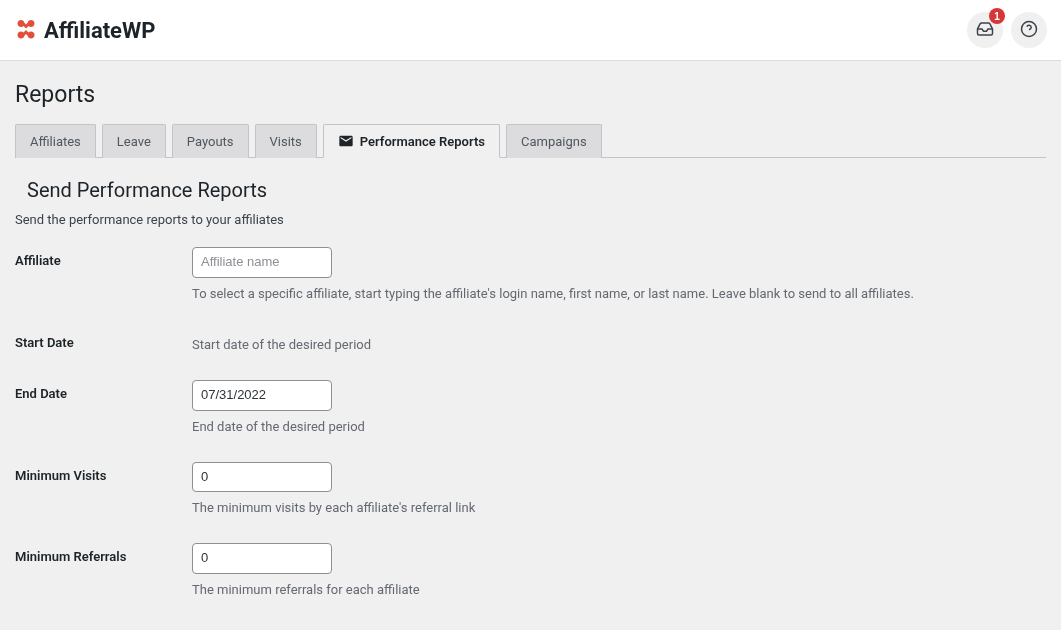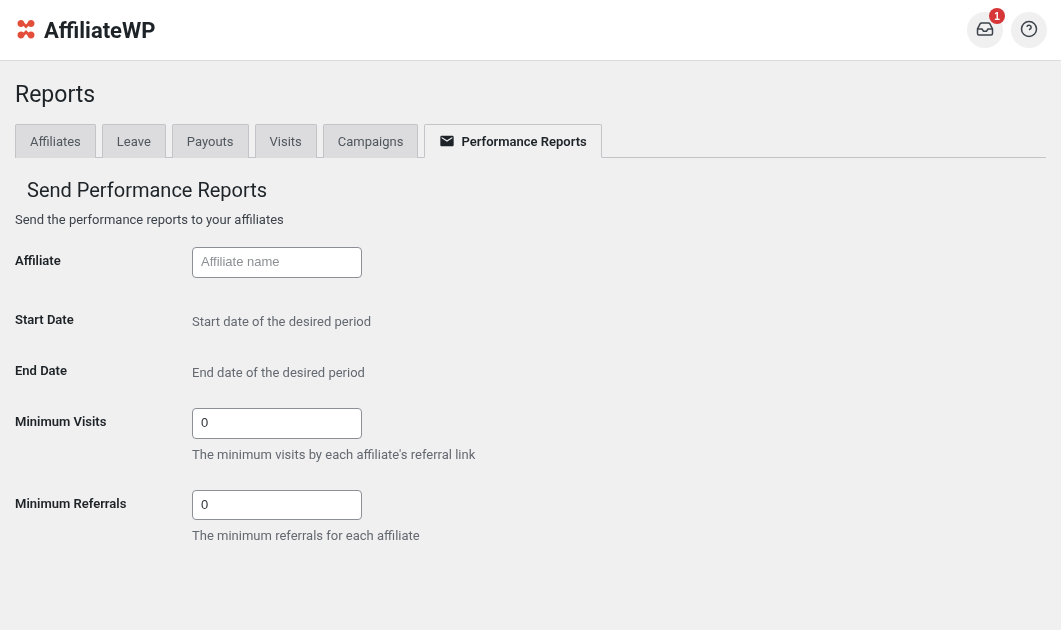--- a/index.html
+++ b/index.html
@@ -125,21 +125,21 @@
     }
     .form-label {
       font-size: 13px;
       font-weight: 600;
       color: #1d2327;
     }
     .form-field-col {
       flex: 1;
     }
     .text-input {
-      width: 170px;
+      width: 140px;
       padding: 4px 8px;
       font-size: 13px;
       border: 1px solid #8c8f94;
       border-radius: 4px;
       background: #fff;
       color: #2c3338;
       line-height: 1.6;
     }
     .text-input::placeholder {
       color: #8c8f94;
@@ -185,57 +185,59 @@
 </div>
 
 <div class="content">
   <h1 class="page-title">Reports</h1>
 
   <div class="tabs">
     <div class="tab">Affiliates</div>
     <div class="tab">Leave</div>
     <div class="tab">Payouts</div>
     <div class="tab">Visits</div>
-    <div class="tab">Campaigns</div>
     <div class="tab active">
       <span class="tab-icon">
         <svg width="16" height="16" viewBox="0 0 24 24" fill="currentColor">
             <path d="M20 4H4c-1.1 0-2 .9-2 2v12c0 1.1.9 2 2 2h16c1.1 0 2-.9 2-2V6c0-1.1-.9-2-2-2zm0 4-8 5-8-5V6l8 5 8-5v2z"></path>
           </svg>
       </span>
       <span>Performance Reports</span>
     </div>
+    <div class="tab">Campaigns</div>
   </div>
 
   <h2 class="section-title">Send Performance Reports</h2>
   <p class="section-desc">Send the performance reports to your affiliates</p>
 
   <div class="form-row">
     <div class="form-label-col">
       <label class="form-label">Affiliate</label>
     </div>
     <div class="form-field-col">
       <input type="text" class="text-input" placeholder="Affiliate name" style="">
+      <div class="field-help">To select a specific affiliate, start typing the affiliate's login name, first name, or last name. Leave blank to send to all affiliates.</div>
     </div>
   </div>
 
   <div class="form-row">
     <div class="form-label-col">
       <label class="form-label">Start Date</label>
     </div>
     <div class="form-field-col">
       <div class="field-help">Start date of the desired period</div>
     </div>
   </div>
 
   <div class="form-row">
     <div class="form-label-col">
       <label class="form-label">End Date</label>
     </div>
     <div class="form-field-col">
+      <input type="text" class="text-input" value="07/31/2022" style="">
       <div class="field-help">End date of the desired period</div>
     </div>
   </div>
 
   <div class="form-row">
     <div class="form-label-col">
       <label class="form-label">Minimum Visits</label>
     </div>
     <div class="form-field-col">
       <input type="text" class="text-input" value="0" style="">

